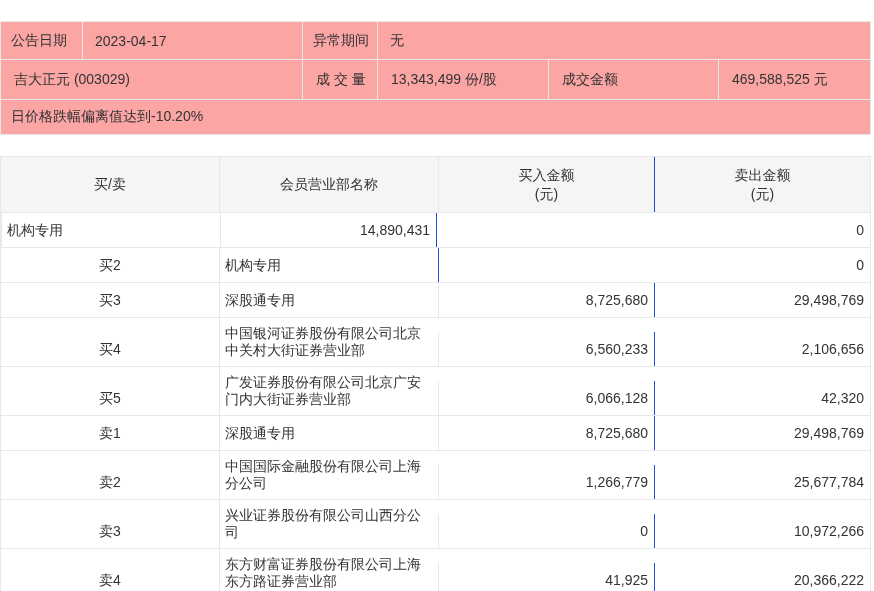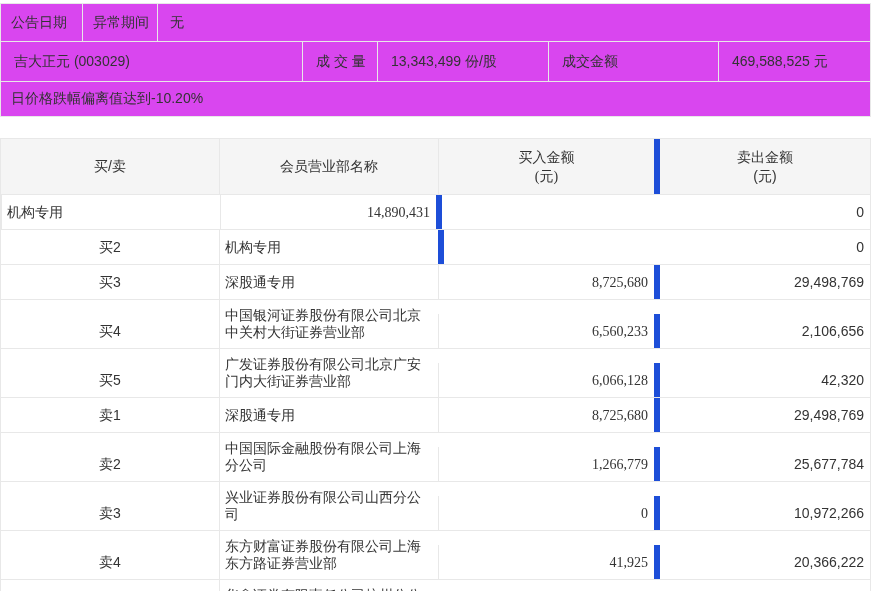--- a/index.html
+++ b/index.html
@@ -13,23 +13,23 @@
   * { box-sizing: border-box; }
   .page {
     width: 874px;
     height: 591px;
     background: #ffffff;
     overflow: hidden;
   }
   
   .info {
     width: 871px;
-    margin-top: 3px;
+    margin-top: 21px;
     border: 1px solid #e8e8e8;
-    background: #d946ef;
+    background: #fca5a5;
   }
   .irow { display: flex; align-items: stretch; }
   .irow + .irow { border-top: 1px solid #e8e8e8; }
   .icell {
     display: flex;
     align-items: center;
     white-space: nowrap;
     overflow: hidden;
   }
   .r1 .icell { height: 37px; }
@@ -61,36 +61,37 @@
     display: flex;
     align-items: center;
     min-height: 34px;
     line-height: 17px;
   }
   .thead .tc { min-height: 55px; line-height: 19px; }
   .c-side   { width: 218px; flex: 0 0 218px; justify-content: center; text-align: center; }
   .c-branch { width: 219px; flex: 0 0 219px; border-left: 1px solid #e8e8e8;
               padding: 7px 8px 7px 5px; text-align: left; }
   .c-buy    { width: 216px; flex: 0 0 216px; border-left: 1px solid #e8e8e8;
-              justify-content: flex-end; padding: 7px 6px; text-align: right; font-family: Liberation Serif, serif; }
-  .c-sell   { flex: 1 1 auto; border-left: 6px solid #1d4ed8;
+              justify-content: flex-end; padding: 7px 6px; text-align: right; }
+  .c-sell   { flex: 1 1 auto; border-left: 1px solid #1d4ed8;
               justify-content: flex-end; padding: 7px 6px; text-align: right; }
   .thead .c-branch, .thead .c-buy, .thead .c-sell {
     justify-content: center; text-align: center; padding: 7px 0;
   }
   .hdr2 { display: block; }
 </style>
 </head>
 <body>
 
 <div class="page">
 
   <div class="info">
     <div class="irow r1">
       <div class="icell pl10 w81">公告日期</div>
+      <div class="icell pl12 w220 bl">2023-04-17</div>
       <div class="icell pl10 w75 bl">异常期间</div>
       <div class="icell pl12 grow bl">无</div>
     </div>
     <div class="irow r2">
       <div class="icell pl10 w301">吉大正元 (003029)</div>
       <div class="icell pl10 w75 bl">成 交 量</div>
       <div class="icell pl12 w171 bl">13,343,499 份/股</div>
       <div class="icell pl10 w170 bl">成交金额</div>
       <div class="icell pl12 grow bl">469,588,525 元</div>
     </div>

